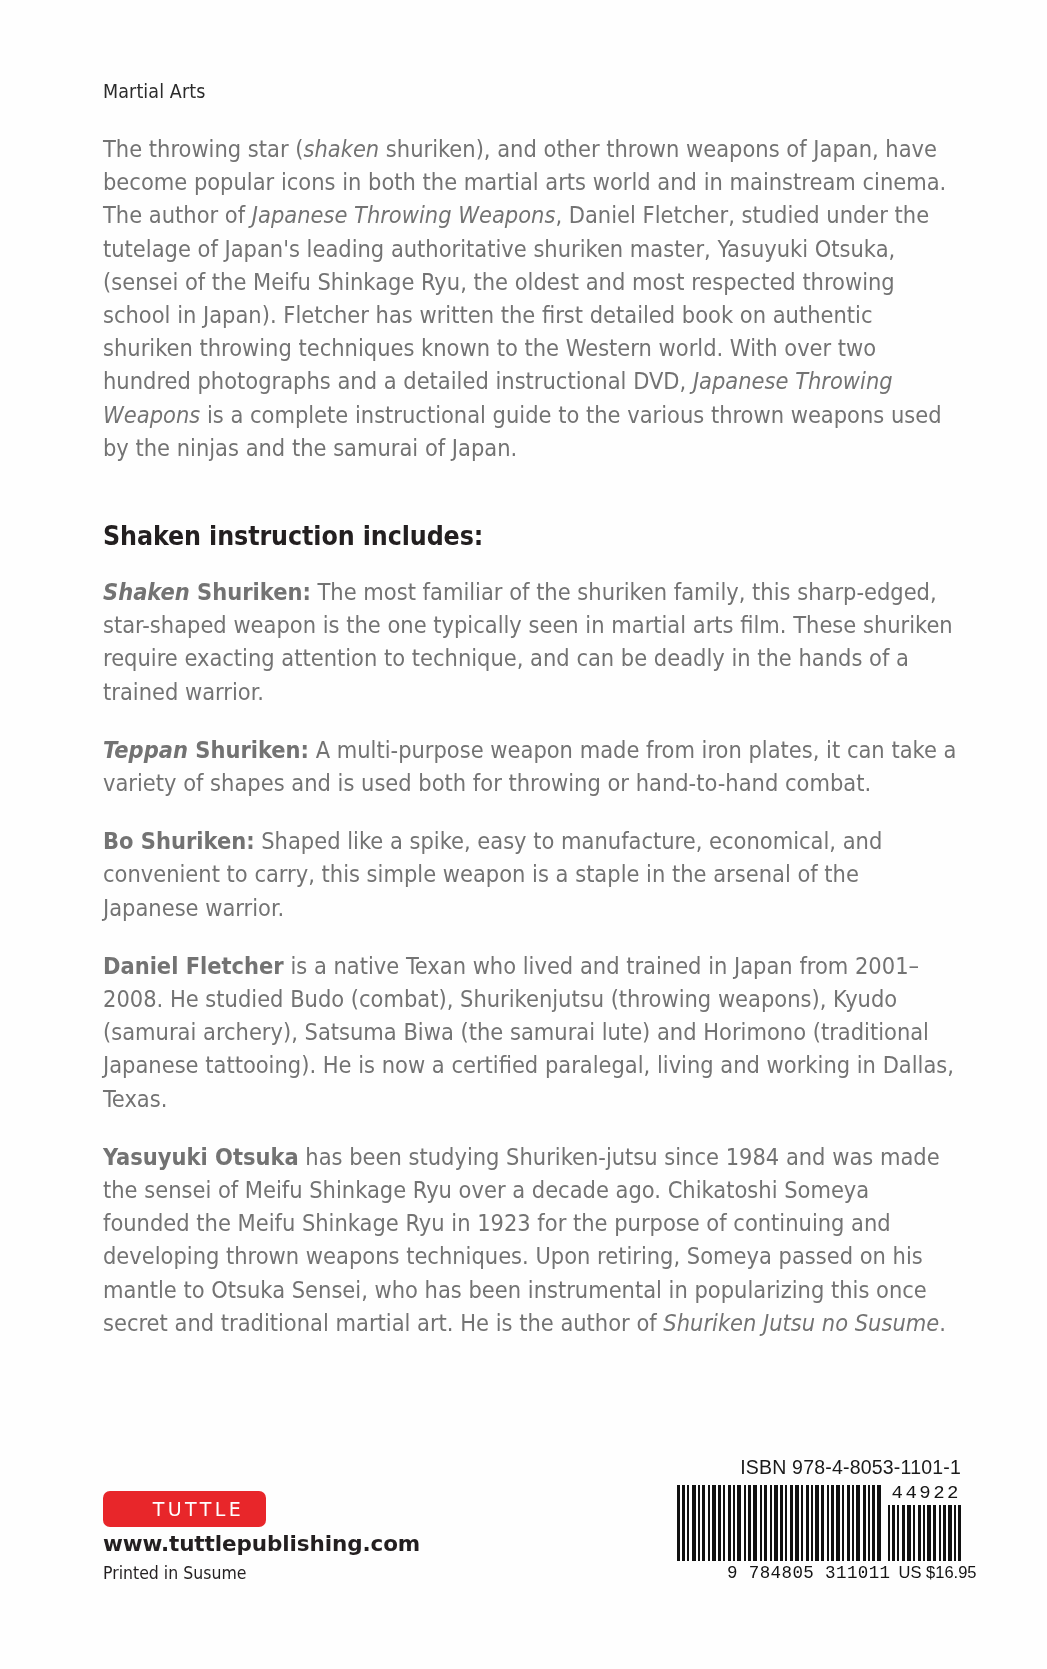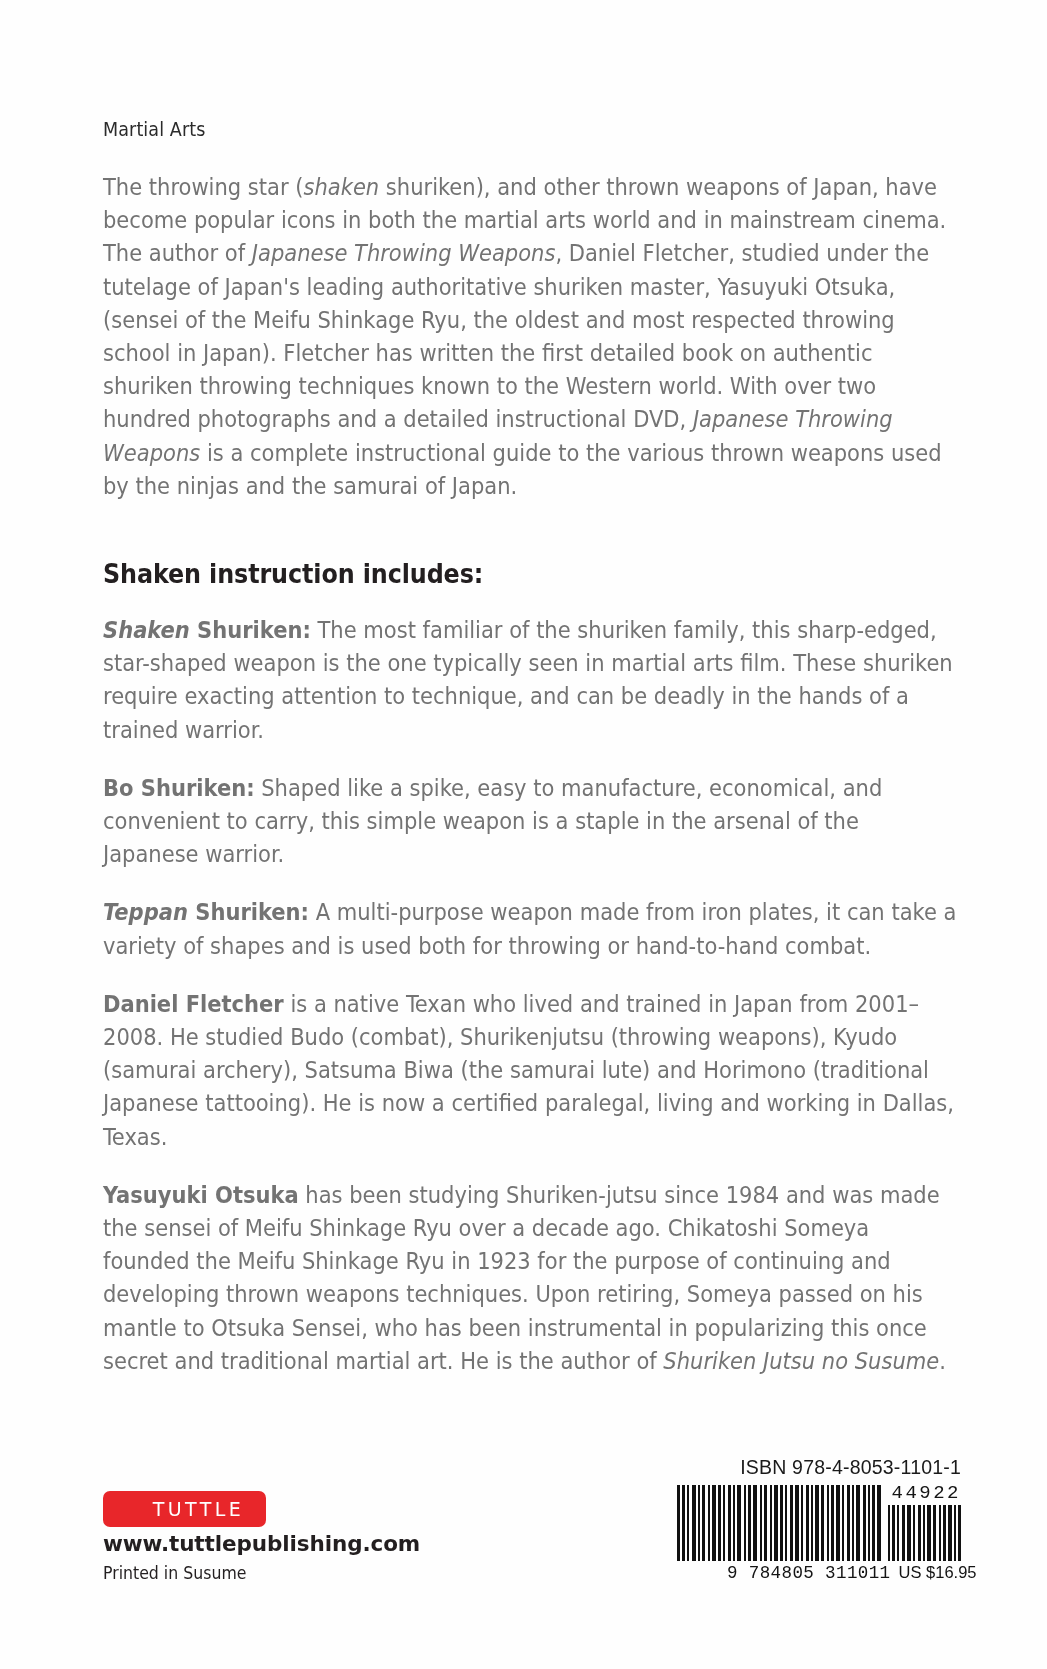--- a/index.html
+++ b/index.html
@@ -27,21 +27,21 @@
     left: 103px;
     top: 0;
     width: 856px;
   }
 
   
   .category {
     font-size: 19.5px;
     letter-spacing: .1px;
     color: #2b2b2b;
-    margin-top: 118px;
+    margin-top: 80px;
     font-family: "DejaVu Sans", sans-serif;
     font-stretch: condensed;
   }
 
   
   .body-text {
     font-family: "DejaVu Sans", "Liberation Sans", sans-serif;
     font-stretch: condensed;
     font-size: 23.4px;
     line-height: 33.2px;
@@ -238,25 +238,25 @@
       <span>The throwing star (</span><i>shaken</i><span> shuriken), and other thrown weapons of Japan, have become popular icons in both the martial arts world and in mainstream cinema. The author of </span><i>Japanese Throwing Weapons</i><span>, Daniel Fletcher, studied under the tutelage of Japan's leading authoritative shuriken master, Yasuyuki Otsuka, (sensei of the Meifu Shinkage Ryu, the oldest and most respected throwing school in Japan). Fletcher has written the first detailed book on authentic shuriken throwing techniques known to the Western world. With over two hundred photographs and a detailed instructional DVD, </span><i>Japanese Throwing Weapons</i><span> is a complete instructional guide to the various thrown weapons used by the ninjas and the samurai of Japan.</span>
     </div>
 
     <div class="section-heading">Shaken instruction includes:</div>
 
     <div class="body-text para">
       <span class="lead-italic">Shaken</span><b> Shuriken:</b><span> The most familiar of the shuriken family, this sharp-edged, star-shaped weapon is the one typically seen in martial arts film. These shuriken require exacting attention to technique, and can be deadly in the hands of a trained warrior.</span>
     </div>
 
     <div class="body-text para">
+      <span class="lead-italic">Teppan</span><b> Shuriken:</b><span> A multi-purpose weapon made from iron plates, it can take a variety of shapes and is used both for throwing or hand-to-hand combat.</span>
+    </div>
+
+    <div class="body-text para">
       <span class="lead-italic"></span><b>Bo Shuriken:</b><span> Shaped like a spike, easy to manufacture, economical, and convenient to carry, this simple weapon is a staple in the arsenal of the Japanese warrior.</span>
-    </div>
-
-    <div class="body-text para">
-      <span class="lead-italic">Teppan</span><b> Shuriken:</b><span> A multi-purpose weapon made from iron plates, it can take a variety of shapes and is used both for throwing or hand-to-hand combat.</span>
     </div>
 
     <div class="body-text para">
       <b>Daniel Fletcher</b><span> is a native Texan who lived and trained in Japan from 2001–2008. He studied Budo (combat), Shurikenjutsu (throwing weapons), Kyudo (samurai archery), Satsuma Biwa (the samurai lute) and Horimono (traditional Japanese tattooing). He is now a certified paralegal, living and working in Dallas, Texas.</span>
     </div>
 
     <div class="body-text para">
       <b>Yasuyuki Otsuka</b><span> has been studying Shuriken-jutsu since 1984 and was made the sensei of Meifu Shinkage Ryu over a decade ago. Chikatoshi Someya founded the Meifu Shinkage Ryu in 1923 for the purpose of continuing and developing thrown weapons techniques. Upon retiring, Someya passed on his mantle to Otsuka Sensei, who has been instrumental in popularizing this once secret and traditional martial art. He is the author of </span><i>Shuriken Jutsu no Susume</i><span>.</span>
     </div>
 

